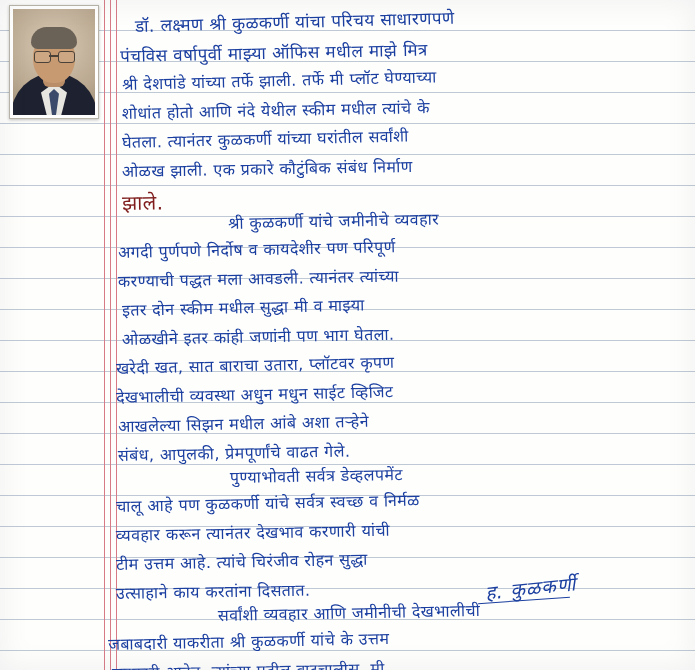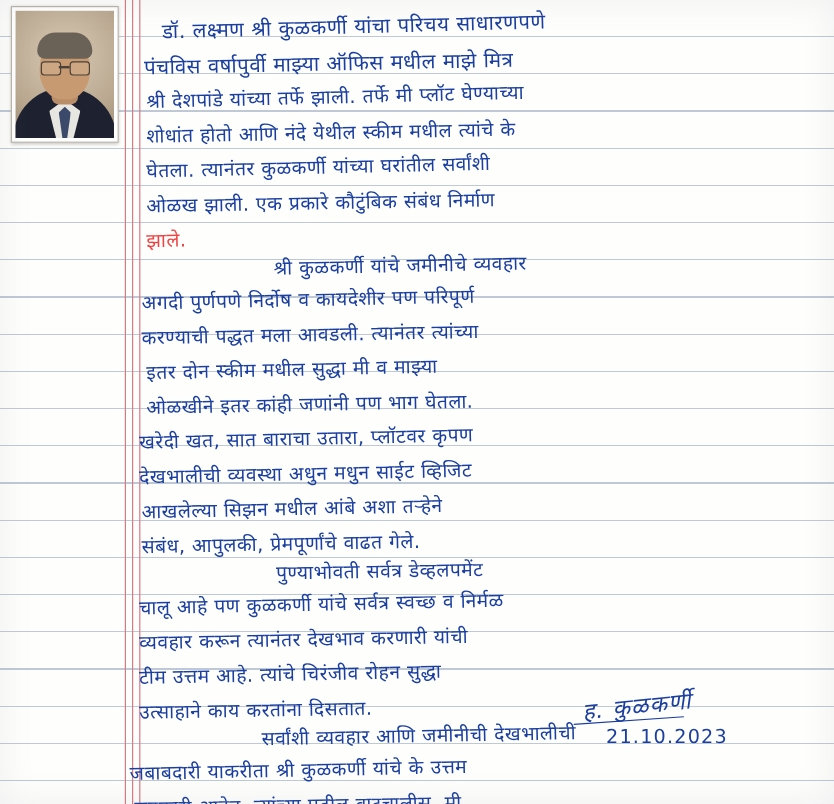--- a/index.html
+++ b/index.html
@@ -219,21 +219,21 @@
     </div>
   </div>
 
   <div id="hw-layer">
       <div class="hw" style="left: 135px; top: 14px; font-size: 17px; transform: rotate(-1.5deg); color: rgb(27, 63, 160);">डॉ. लक्ष्मण श्री कुळकर्णी यांचा परिचय साधारणपणे</div>
       <div class="hw" style="left: 120px; top: 44px; font-size: 17px; transform: rotate(-1.2deg); color: rgb(27, 63, 160);">पंचविस वर्षापुर्वी माझ्या ऑफिस मधील माझे मित्र</div>
       <div class="hw" style="left: 122px; top: 73px; font-size: 16px; transform: rotate(-1.4deg); color: rgb(27, 63, 160);">श्री देशपांडे यांच्या तर्फे झाली. तर्फे मी प्लॉट घेण्याच्या</div>
       <div class="hw" style="left: 122px; top: 102px; font-size: 16px; transform: rotate(-1.1deg); color: rgb(27, 63, 160);">शोधांत होतो आणि नंदे येथील स्कीम मधील त्यांचे के</div>
       <div class="hw" style="left: 122px; top: 131px; font-size: 16px; transform: rotate(-1.3deg); color: rgb(27, 63, 160);">घेतला. त्यानंतर कुळकर्णी यांच्या घरांतील सर्वांशी</div>
       <div class="hw" style="left: 122px; top: 160px; font-size: 16px; transform: rotate(-1deg); color: rgb(27, 63, 160);">ओळख झाली. एक प्रकारे कौटुंबिक संबंध निर्माण</div>
-      <div class="hw" style="left: 122px; top: 189px; font-size: 16px; transform: rotate(-1deg); color: #ef4444;">झाले.</div>
+      <div class="hw" style="left: 122px; top: 189px; font-size: 20px; transform: rotate(-1deg); color: #7f1d1d;">झाले.</div>
       <div class="hw" style="left: 228px; top: 212px; font-size: 16px; transform: rotate(-1.2deg); color: rgb(27, 63, 160);">श्री कुळकर्णी यांचे जमीनीचे व्यवहार</div>
       <div class="hw" style="left: 118px; top: 241px; font-size: 16px; transform: rotate(-1.2deg); color: rgb(27, 63, 160);">अगदी पुर्णपणे निर्दोष व कायदेशीर पण परिपूर्ण</div>
       <div class="hw" style="left: 118px; top: 270px; font-size: 16px; transform: rotate(-1.1deg); color: rgb(27, 63, 160);">करण्याची पद्धत मला आवडली. त्यानंतर त्यांच्या</div>
       <div class="hw" style="left: 122px; top: 299px; font-size: 16px; transform: rotate(-1.3deg); color: rgb(27, 63, 160);">इतर दोन स्कीम मधील सुद्धा मी व माझ्या</div>
       <div class="hw" style="left: 122px; top: 328px; font-size: 16px; transform: rotate(-1.1deg); color: rgb(27, 63, 160);">ओळखीने इतर कांही जणांनी पण भाग घेतला.</div>
       <div class="hw" style="left: 116px; top: 357px; font-size: 16px; transform: rotate(-1.3deg); color: rgb(27, 63, 160);">खरेदी खत, सात बाराचा उतारा, प्लॉटवर कृपण</div>
       <div class="hw" style="left: 116px; top: 386px; font-size: 16px; transform: rotate(-1.2deg); color: rgb(27, 63, 160);">देखभालीची व्यवस्था अधुन मधुन साईट व्हिजिट</div>
       <div class="hw" style="left: 118px; top: 415px; font-size: 16px; transform: rotate(-1.2deg); color: rgb(27, 63, 160);">आखलेल्या सिझन मधील आंबे अशा तऱ्हेने</div>
       <div class="hw" style="left: 118px; top: 444px; font-size: 16px; transform: rotate(-1.1deg); color: rgb(27, 63, 160);">संबंध, आपुलकी, प्रेमपूर्णांचे वाढत गेले.</div>
       <div class="hw" style="left: 230px; top: 466px; font-size: 16px; transform: rotate(-1deg); color: rgb(27, 63, 160);">पुण्याभोवती सर्वत्र डेव्हलपमेंट</div>
@@ -241,16 +241,15 @@
       <div class="hw" style="left: 116px; top: 524px; font-size: 16px; transform: rotate(-1.1deg); color: rgb(27, 63, 160);">व्यवहार करून त्यानंतर देखभाव करणारी यांची</div>
       <div class="hw" style="left: 116px; top: 553px; font-size: 16px; transform: rotate(-1.2deg); color: rgb(27, 63, 160);">टीम उत्तम आहे. त्यांचे चिरंजीव रोहन सुद्धा</div>
       <div class="hw" style="left: 116px; top: 582px; font-size: 16px; transform: rotate(-1deg); color: rgb(27, 63, 160);">उत्साहाने काय करतांना दिसतात.</div>
       <div class="hw" style="left: 218px; top: 604px; font-size: 16px; transform: rotate(-1.1deg); color: rgb(27, 63, 160);">सर्वांशी व्यवहार आणि जमीनीची देखभालीची</div>
       <div class="hw" style="left: 108px; top: 633px; font-size: 16px; transform: rotate(-1.2deg); color: rgb(27, 63, 160);">जबाबदारी याकरीता श्री कुळकर्णी यांचे के उत्तम</div>
       <div class="hw" style="left: 112px; top: 662px; font-size: 16px; transform: rotate(-1deg); color: rgb(27, 63, 160);">सहकारी आहेत. त्यांच्या पुढील वाटचालीस, मी</div>
     </div>
 
   <div class="sig">ह. कुळकर्णी</div>
   <div class="sig-underline"></div>
-  <div class="date">21.10.2023</div>
 
   <div class="edge-shadow"></div>
 </div>
 
 </body></html>

